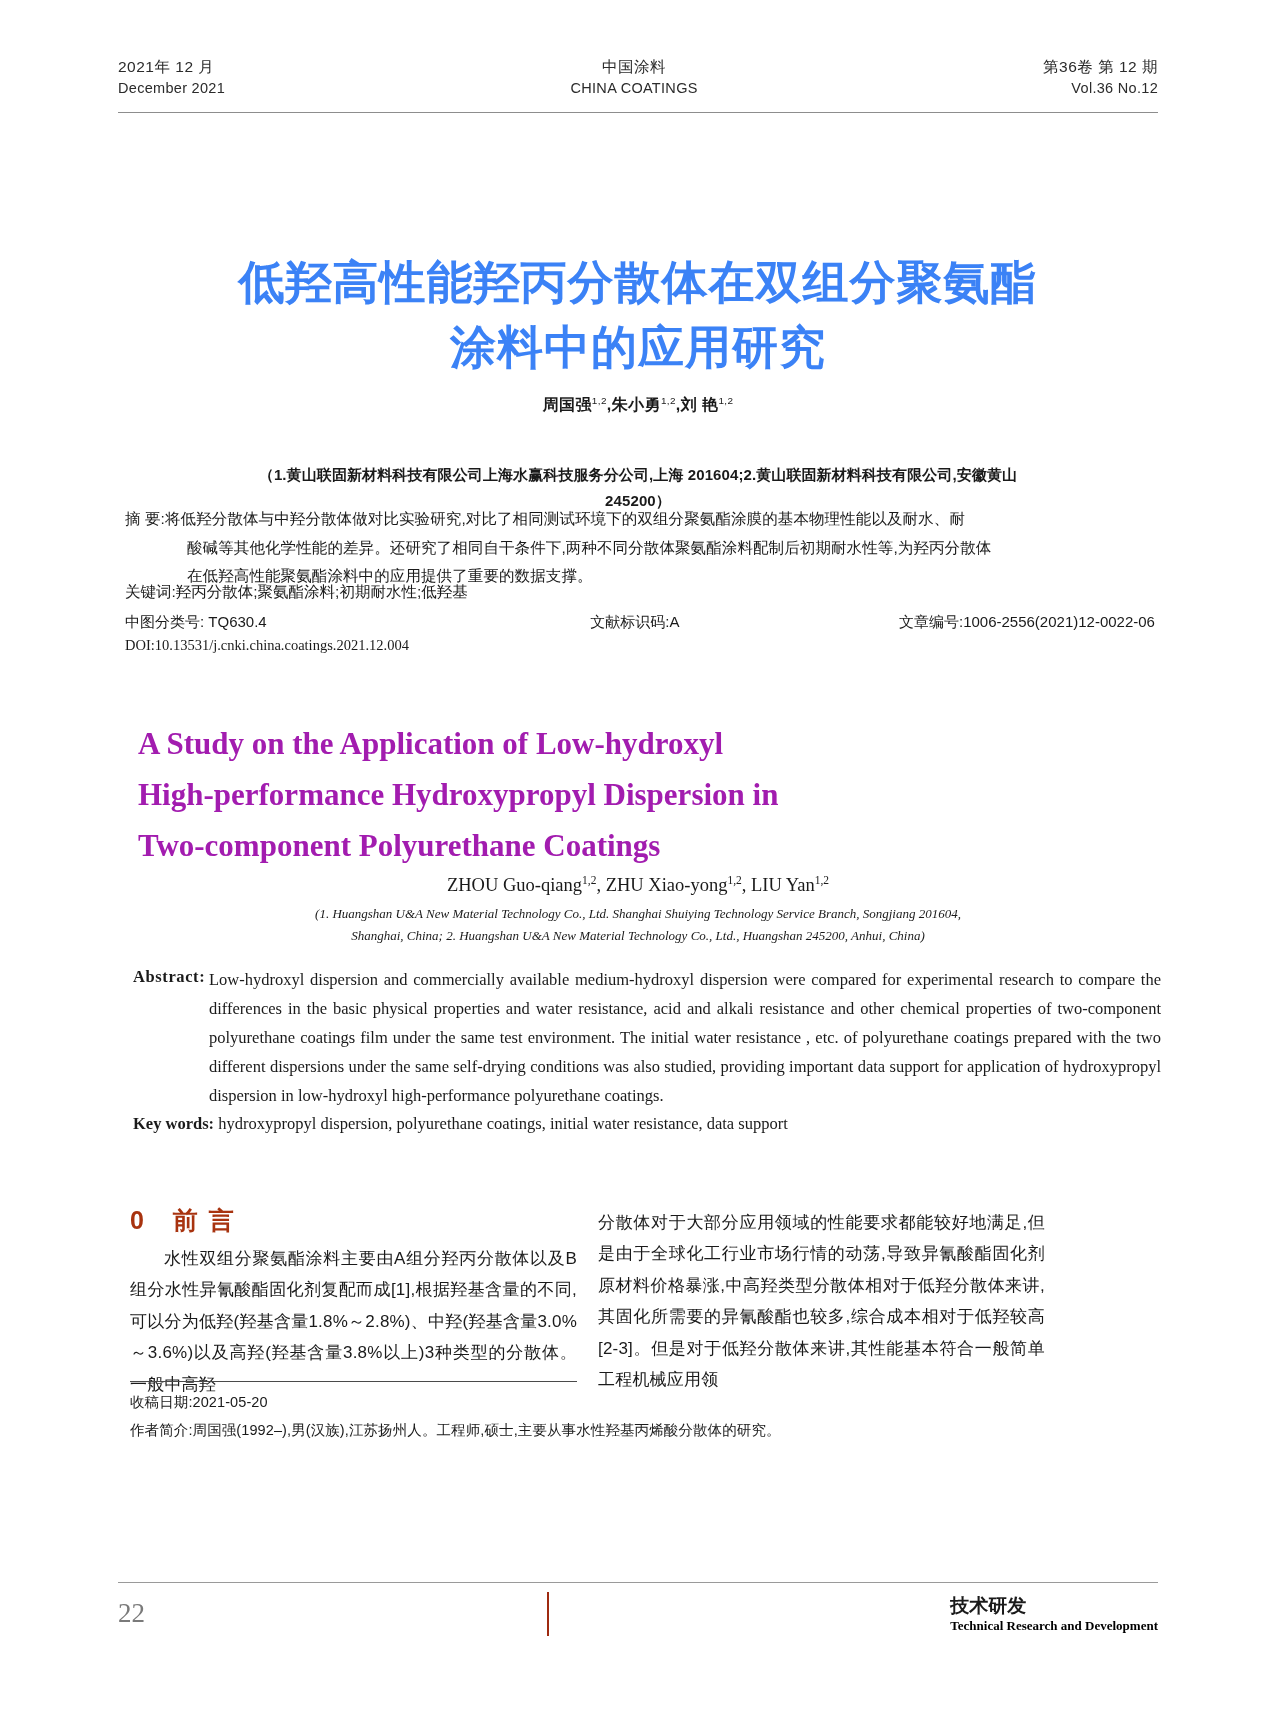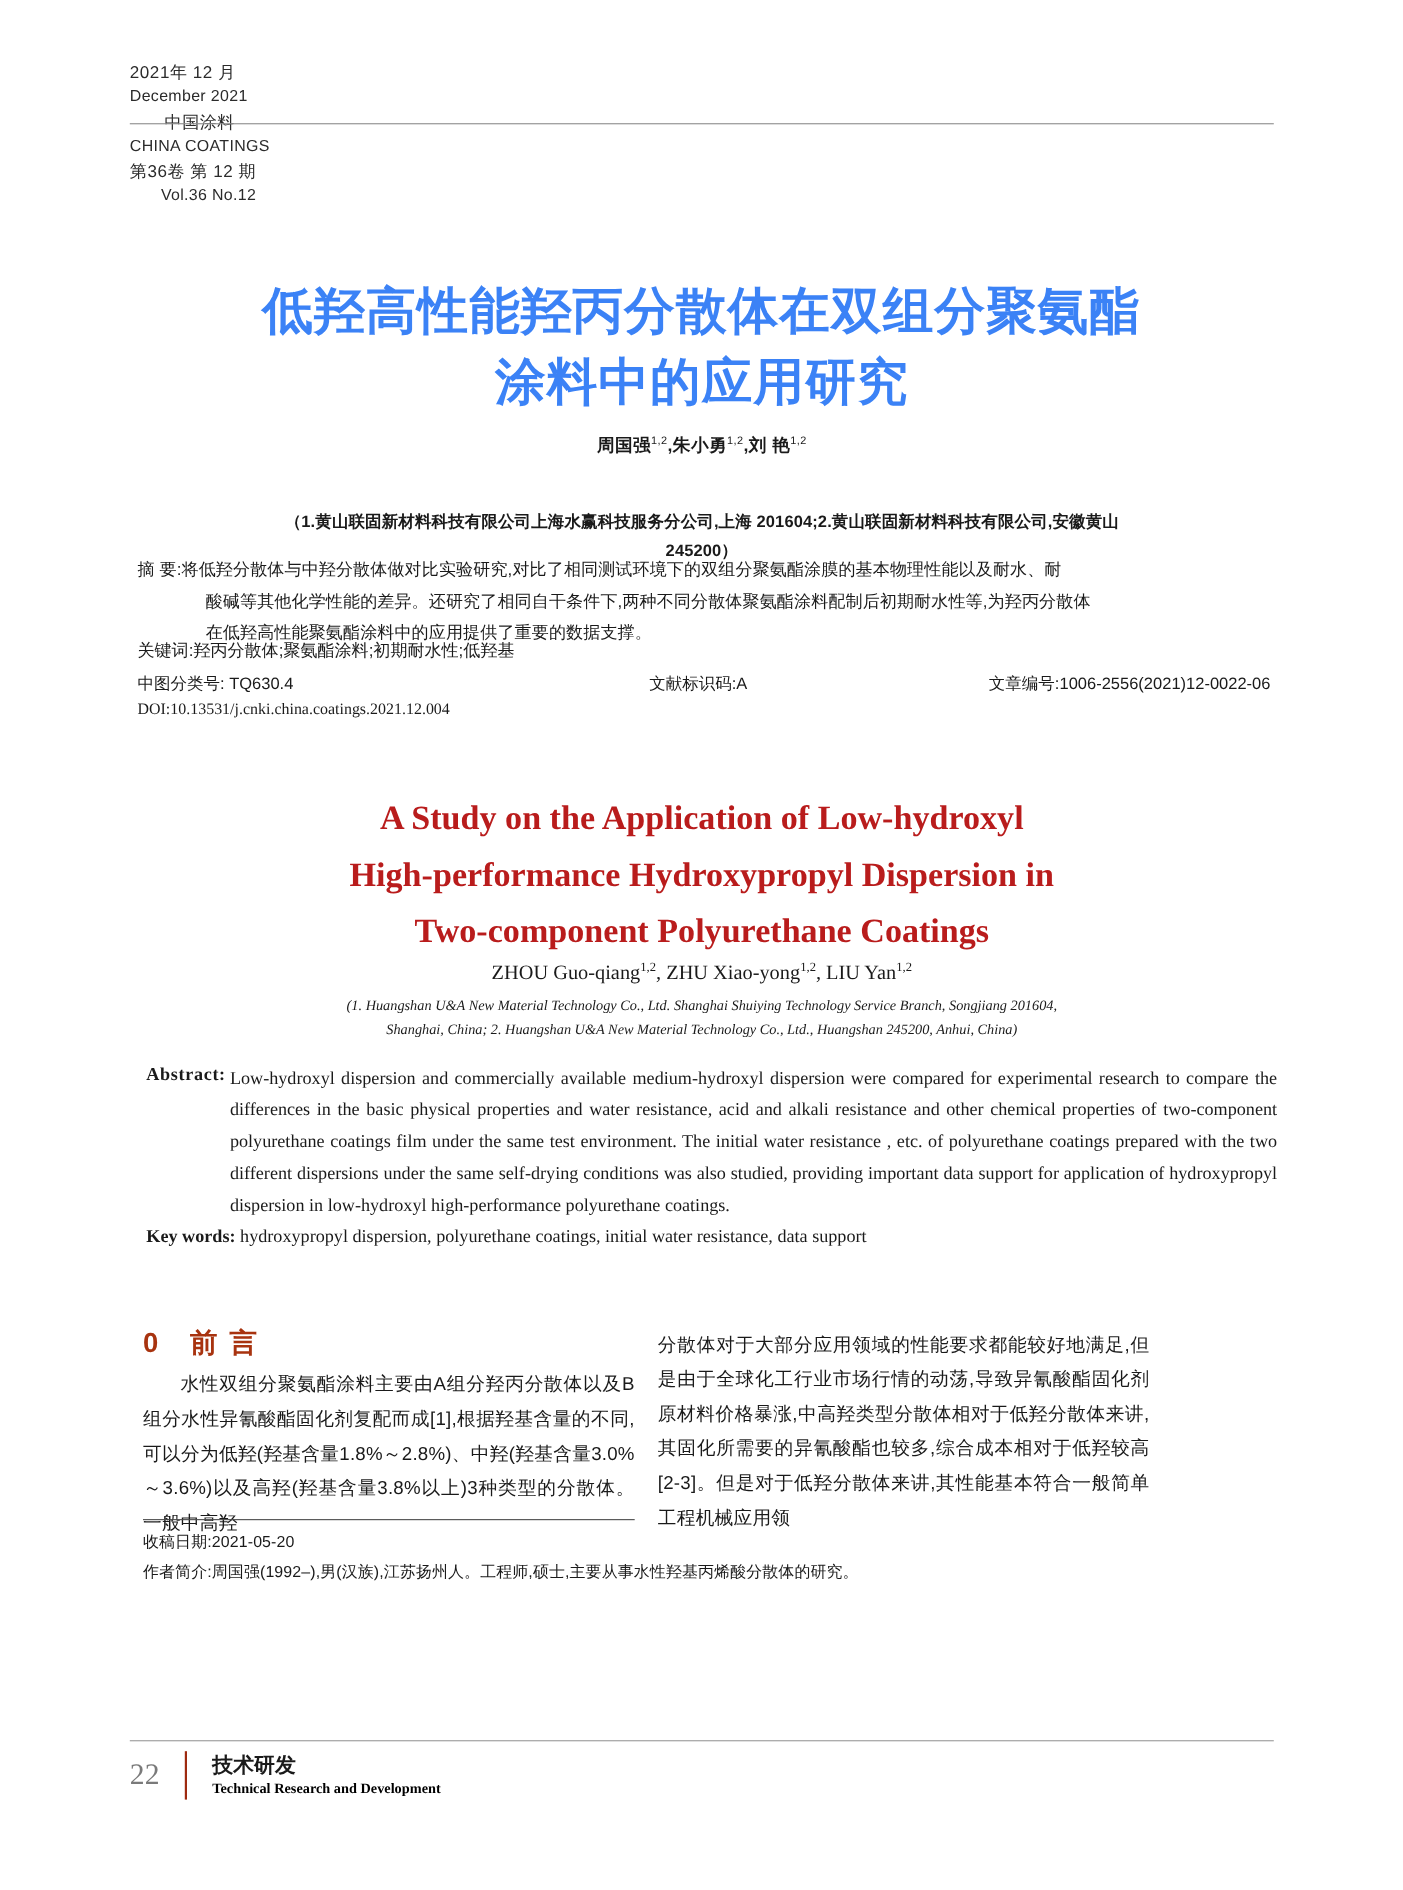--- a/index.html
+++ b/index.html
@@ -25,21 +25,20 @@
   .runhead {
     position: absolute;
     left: 118px;
     top: 55px;
     width: 1040px;
     display: flex;
     justify-content: space-between;
     align-items: flex-start;
     font-size: 15px;
     color: #2b2b2b;
-    flex-direction: column;
   }
   .runhead .col { line-height: 1.5; }
   .runhead .col.left { text-align: left; }
   .runhead .col.center { text-align: center; flex: 1; }
   .runhead .col.right { text-align: right; }
   .runhead .cn { font-size: 15.5px; letter-spacing: 0.5px; }
   .runhead .en { font-size: 14.5px; letter-spacing: 0.3px; }
   .runhead-rule {
     position: absolute;
     left: 118px;
@@ -140,22 +139,22 @@
     font-size: 14.5px;
     font-family: "Liberation Serif", serif;
   }
 
   
   .en-title {
     position: absolute;
     left: 138px;
     top: 718px;
     width: 1000px;
-    text-align: center;
-    color: #b91c1c;
+    text-align: left;
+    color: #a21caf;
     font-family: "Liberation Serif", serif;
     font-size: 31px;
     font-weight: bold;
     line-height: 1.65;
   }
 
   .en-authors {
     position: absolute;
     left: 138px;
     top: 875px;
@@ -265,20 +264,21 @@
     left: 0;
     top: -10px;
     width: 1040px;
     height: 1px;
     background: #9a9a9a;
   }
   .footer-inner {
     display: flex;
     align-items: center;
     gap: 23px;
+    justify-content: space-between;
   }
   .pageno {
     font-size: 27px;
     color: #7a7a7a;
     font-family: "Liberation Serif", serif;
     line-height: 1;
     padding-bottom: 2px;
   }
   .vbar {
     width: 2px;

